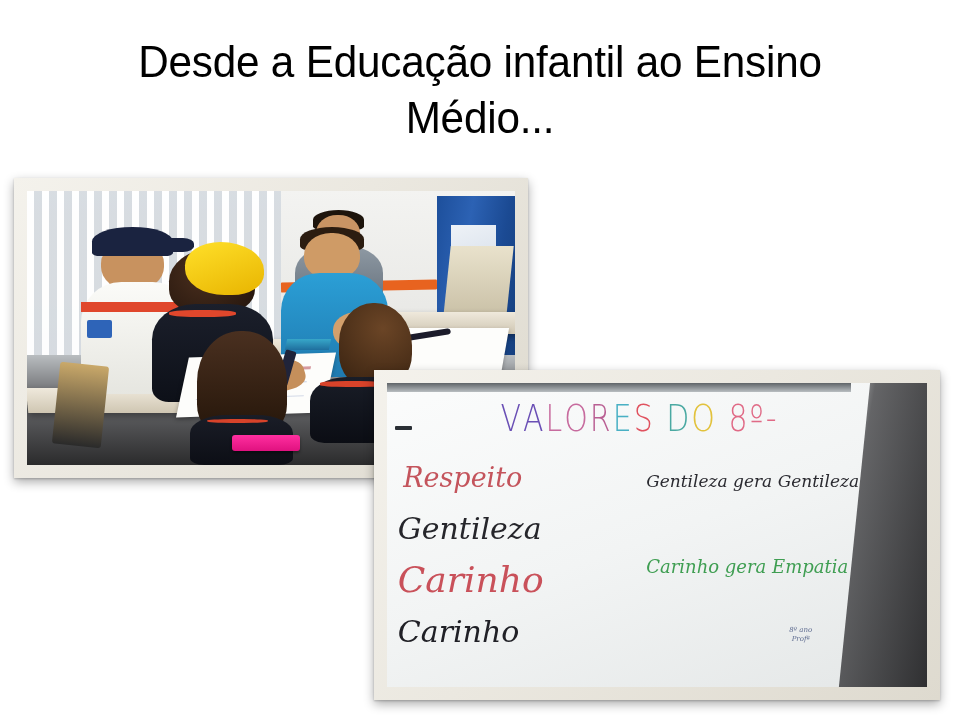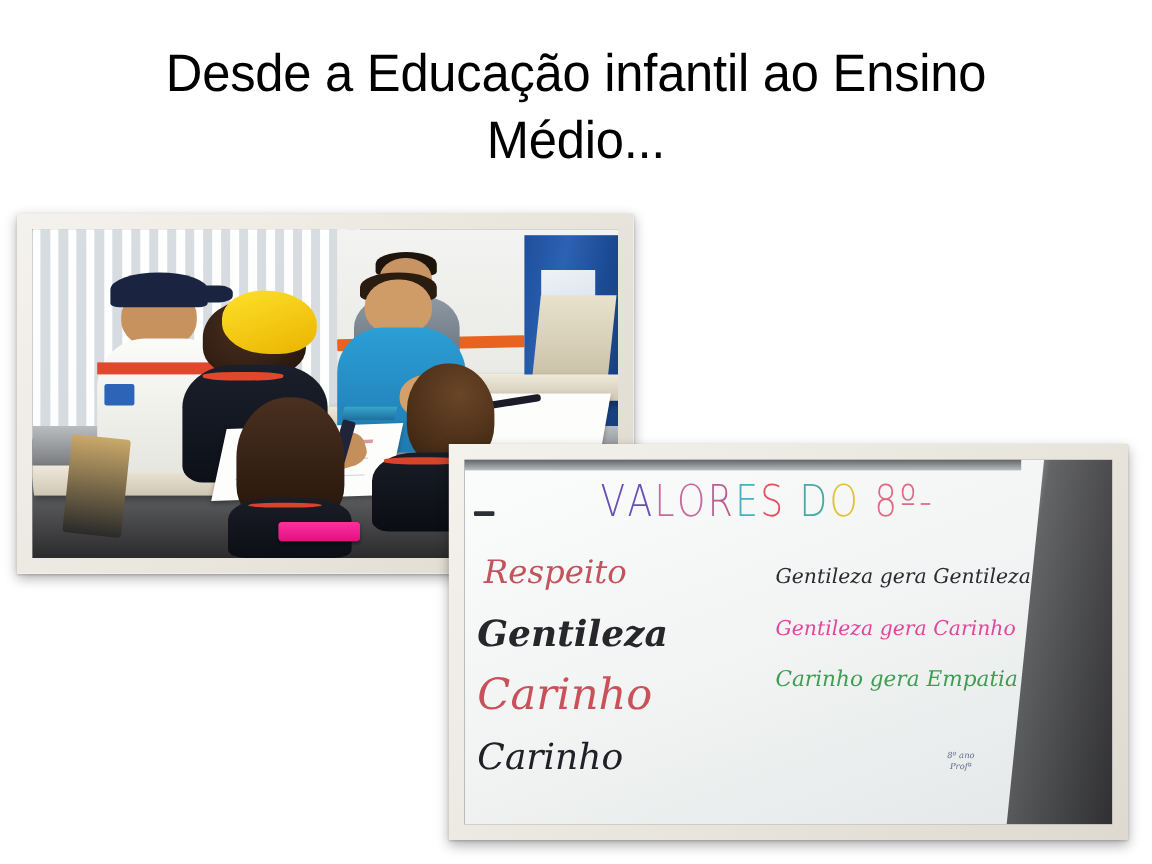--- a/index.html
+++ b/index.html
@@ -321,26 +321,25 @@
     <div class="mat">
       <div class="photo">
         <div class="wb-scene">
           <div class="wb-board"></div>
           <div class="wb-topedge"></div>
           <div class="wb-tick"></div>
 
           <div class="wb-title" id="wb-heading"><span style="color: rgb(106, 79, 181);">V</span><span style="color: rgb(106, 79, 181);">A</span><span style="color: rgb(199, 107, 158);">L</span><span style="color: rgb(199, 107, 158);">O</span><span style="color: rgb(185, 95, 147);">R</span><span style="color: rgb(73, 176, 196);">E</span><span style="color: rgb(224, 82, 95);">S</span><span style="color: rgb(0, 0, 0);">&nbsp;</span><span style="color: rgb(74, 169, 162);">D</span><span style="color: rgb(226, 194, 60);">O</span><span style="color: rgb(0, 0, 0);">&nbsp;</span><span style="color: rgb(224, 106, 134);">8</span><span style="color: rgb(224, 106, 134);">º</span><span style="color: rgb(224, 106, 134);">-</span></div>
 
           <div class="wb-ink wb-script v-left" id="wb-respeito" style="color: rgb(196, 84, 92);">Respeito</div>
-          <div class="wb-ink wb-script v-left" id="wb-gentileza" style="color: rgb(38, 38, 43); font-weight: bold;">Gentileza</div>
+          <div class="wb-ink wb-script v-left" id="wb-gentileza" style="color: rgb(38, 38, 43);">Gentileza</div>
           <div class="wb-ink wb-script v-left" id="wb-carinho" style="color: rgb(201, 81, 90);">Carinho</div>
           <div class="wb-ink wb-script v-left" id="wb-empatia" style="color: rgb(32, 32, 38);">Carinho</div>
 
           <div class="wb-ink wb-script v-right" id="wb-phrase1" style="color: rgb(42, 42, 48);">Gentileza gera Gentileza</div>
-          <div class="wb-ink wb-script v-right" id="wb-phrase2" style="color: rgb(224, 71, 154);">Gentileza gera Carinho</div>
           <div class="wb-ink wb-script v-right" id="wb-phrase3" style="color: rgb(63, 158, 82);">Carinho gera Empatia</div>
 
           <div id="wb-signature">8º ano
 Profª</div>
 
           <div class="wb-shadow-right"></div>
         </div>
       </div>
     </div>
   </div>

